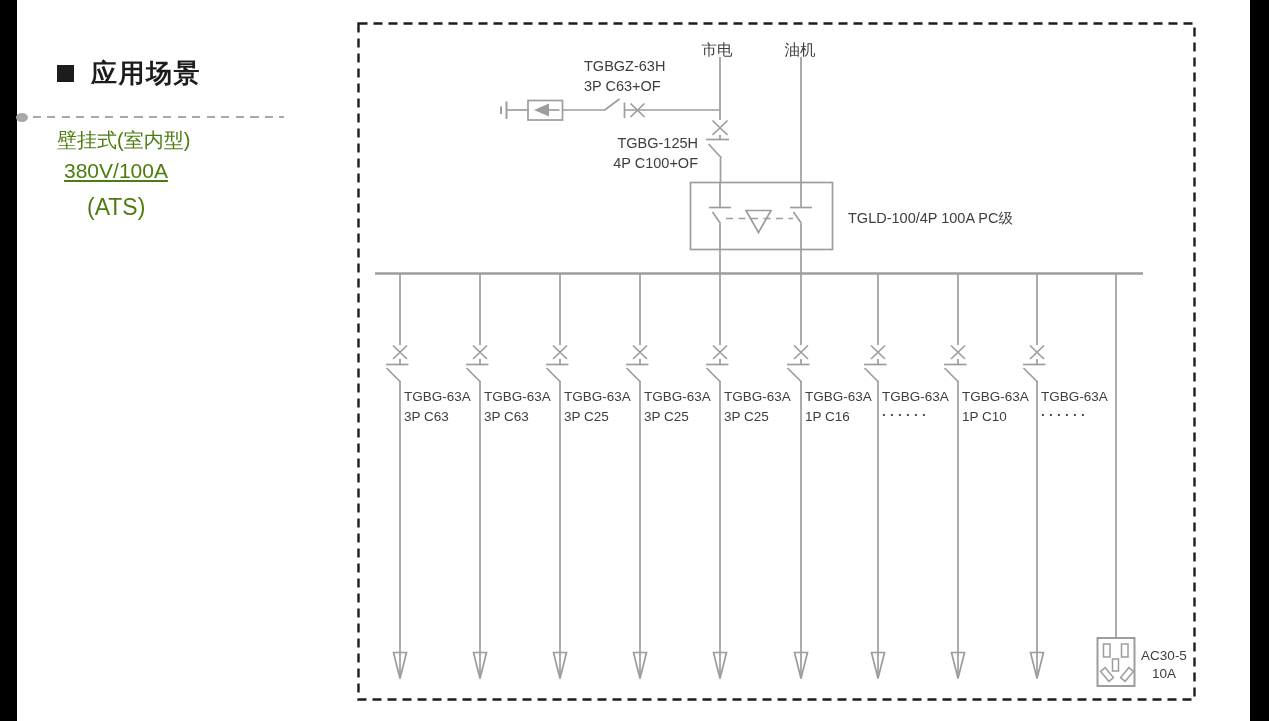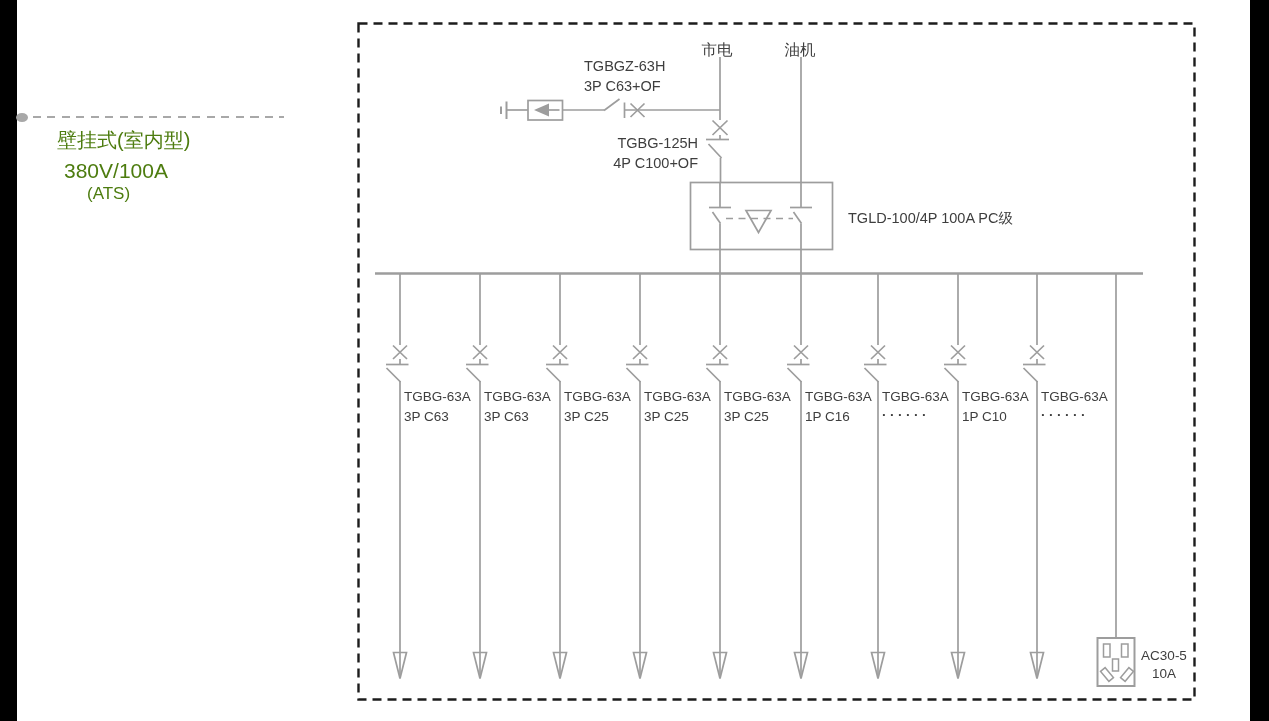--- a/index.html
+++ b/index.html
@@ -17,22 +17,22 @@
   
   .sidebar{position:absolute;left:0;top:0;width:340px;height:320px;}
   .title-row{position:absolute;left:57px;top:56px;display:flex;align-items:center;gap:17px;}
   .bullet{width:17px;height:17px;background:var(--sidebar_text);}
   .title{font-size:26px;font-weight:700;color:var(--sidebar_text);letter-spacing:1.5px;}
   .sep{position:absolute;left:16px;top:112px;width:268px;height:10px;display:flex;align-items:center;gap:5px;}
   .sep-dot{width:12px;height:9px;border-radius:50%;background:var(--accent_dot);flex:0 0 auto;}
   .sep-dashes{flex:1;height:2.5px;background:repeating-linear-gradient(90deg,var(--accent_dot) 0 8px,transparent 8px 14.5px);}
   .s-line{position:absolute;color:#4d7c0f;white-space:nowrap;}
   .s1{left:57px;top:127px;font-size:20px;}
-  .s2{left:64px;top:159px;font-size:21px;}
-  .s3{left:87px;top:184px;font-size:17px;}
+  .s2{left:64px;top:159px;font-size:21px;text-decoration:underline;}
+  .s3{left:87px;top:194px;font-size:23px;}
 
   
   svg.diagram{position:absolute;left:0;top:0;width:1269px;height:721px;}
   .w{stroke:var(--line);stroke-width:1.7;fill:none}
   .w2{stroke:var(--line);stroke-width:2;fill:none}
   .w15{stroke:var(--line);stroke-width:1.5;fill:none}
   .bus{stroke:var(--line);stroke-width:2.6;fill:none}
   .fill-line{fill:var(--line);stroke:none}
   .dash{stroke-dasharray:7 5.5}
   .border-dash{stroke:var(--border);stroke-width:2.4;stroke-dasharray:9 6;fill:none}
@@ -43,20 +43,24 @@
   .dots{font-weight:700;letter-spacing:3.5px}
 </style>
 </head>
 <body>
 
 <div class="stage">
   <div class="bar bar-l"></div>
   <div class="bar bar-r"></div>
 
   <aside class="sidebar">
+    <div class="title-row">
+      <span class="bullet"></span>
+      <span class="title">应用场景</span>
+    </div>
     <div class="sep">
       <span class="sep-dot"></span>
       <span class="sep-dashes"></span>
     </div>
     <div class="s-line s1">壁挂式(室内型)</div>
     <div class="s-line s2">380V/100A</div>
     <div class="s-line s3">(ATS)</div>
   </aside>
 
   <svg class="diagram" viewBox="0 0 1269 721">

